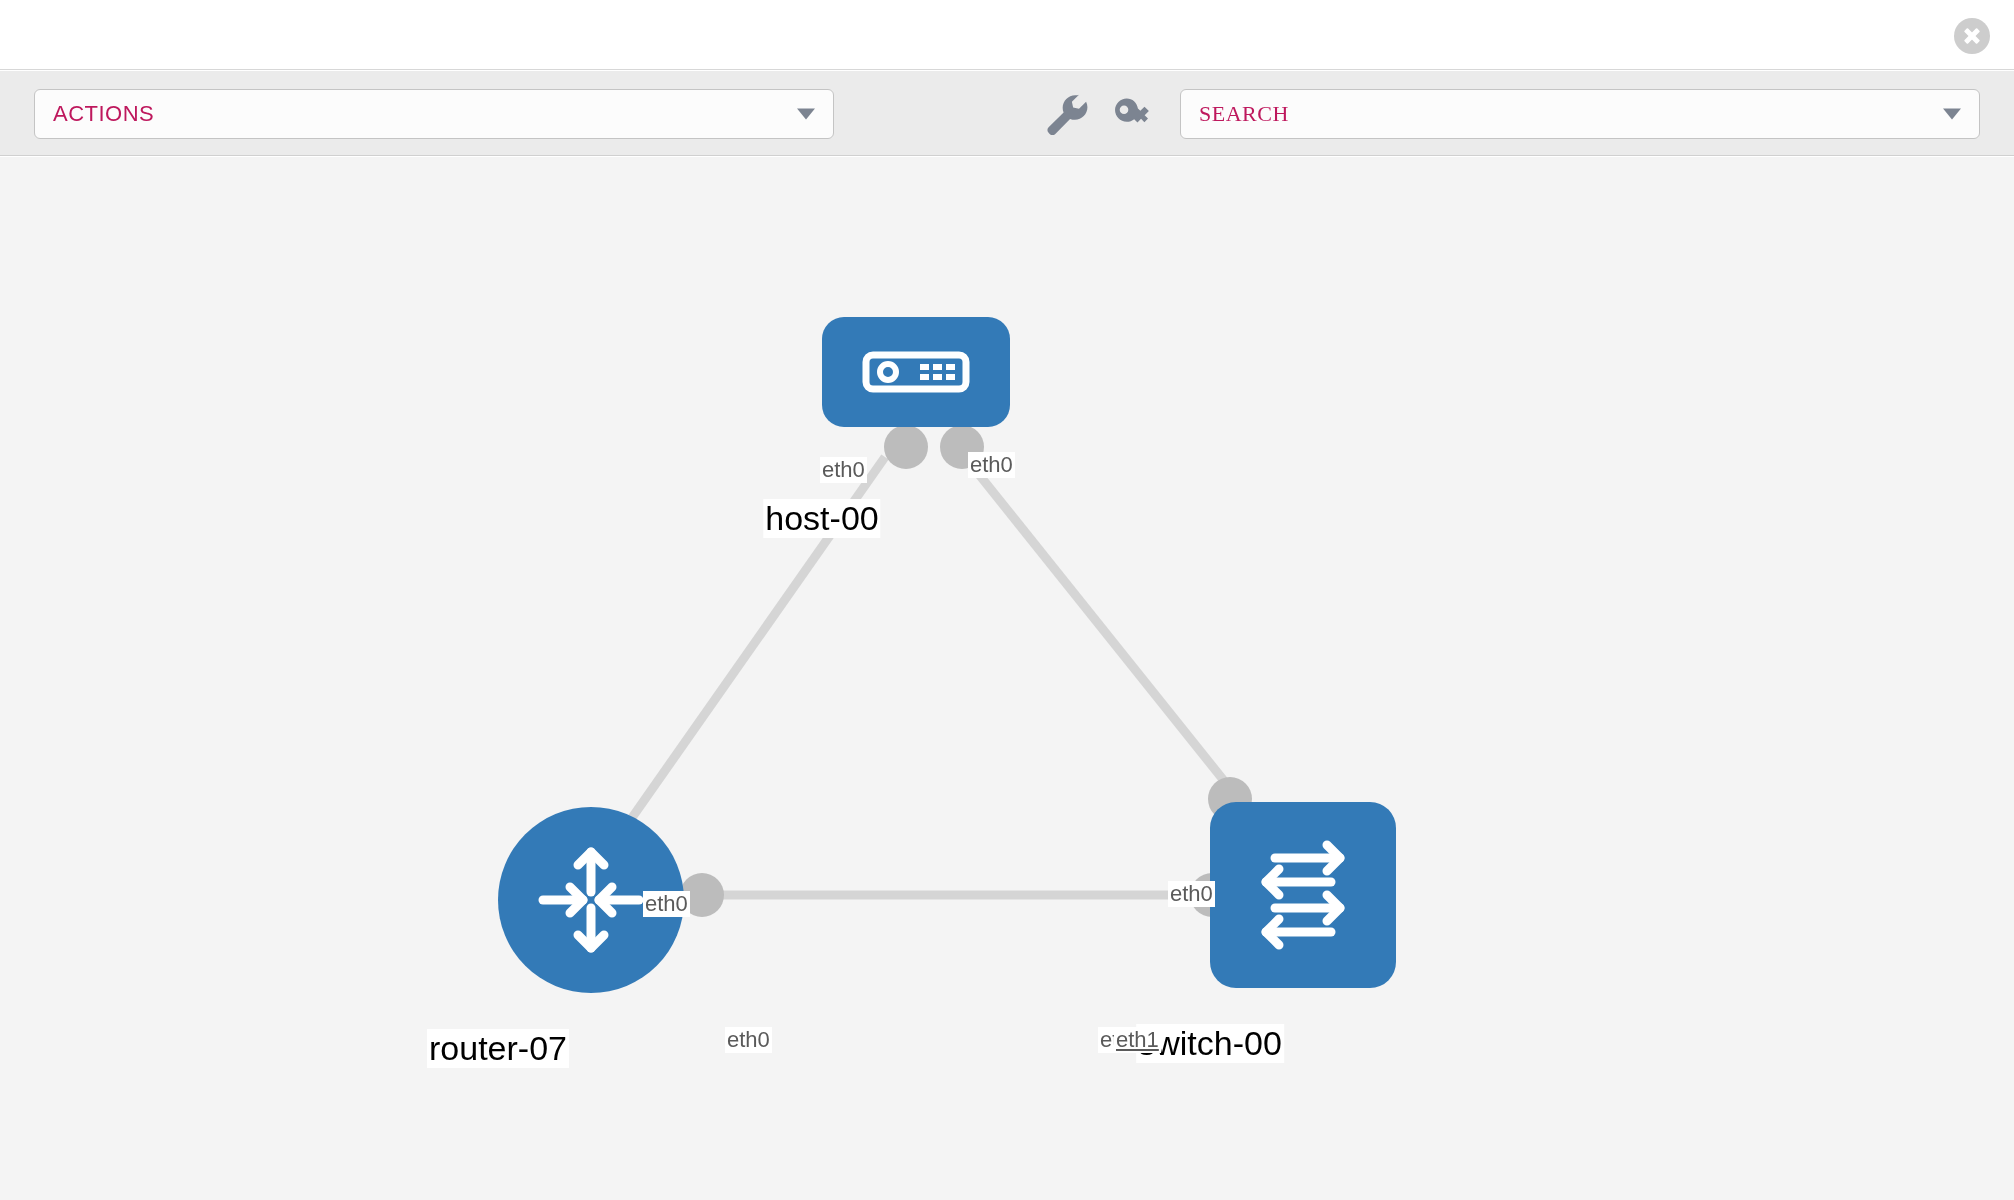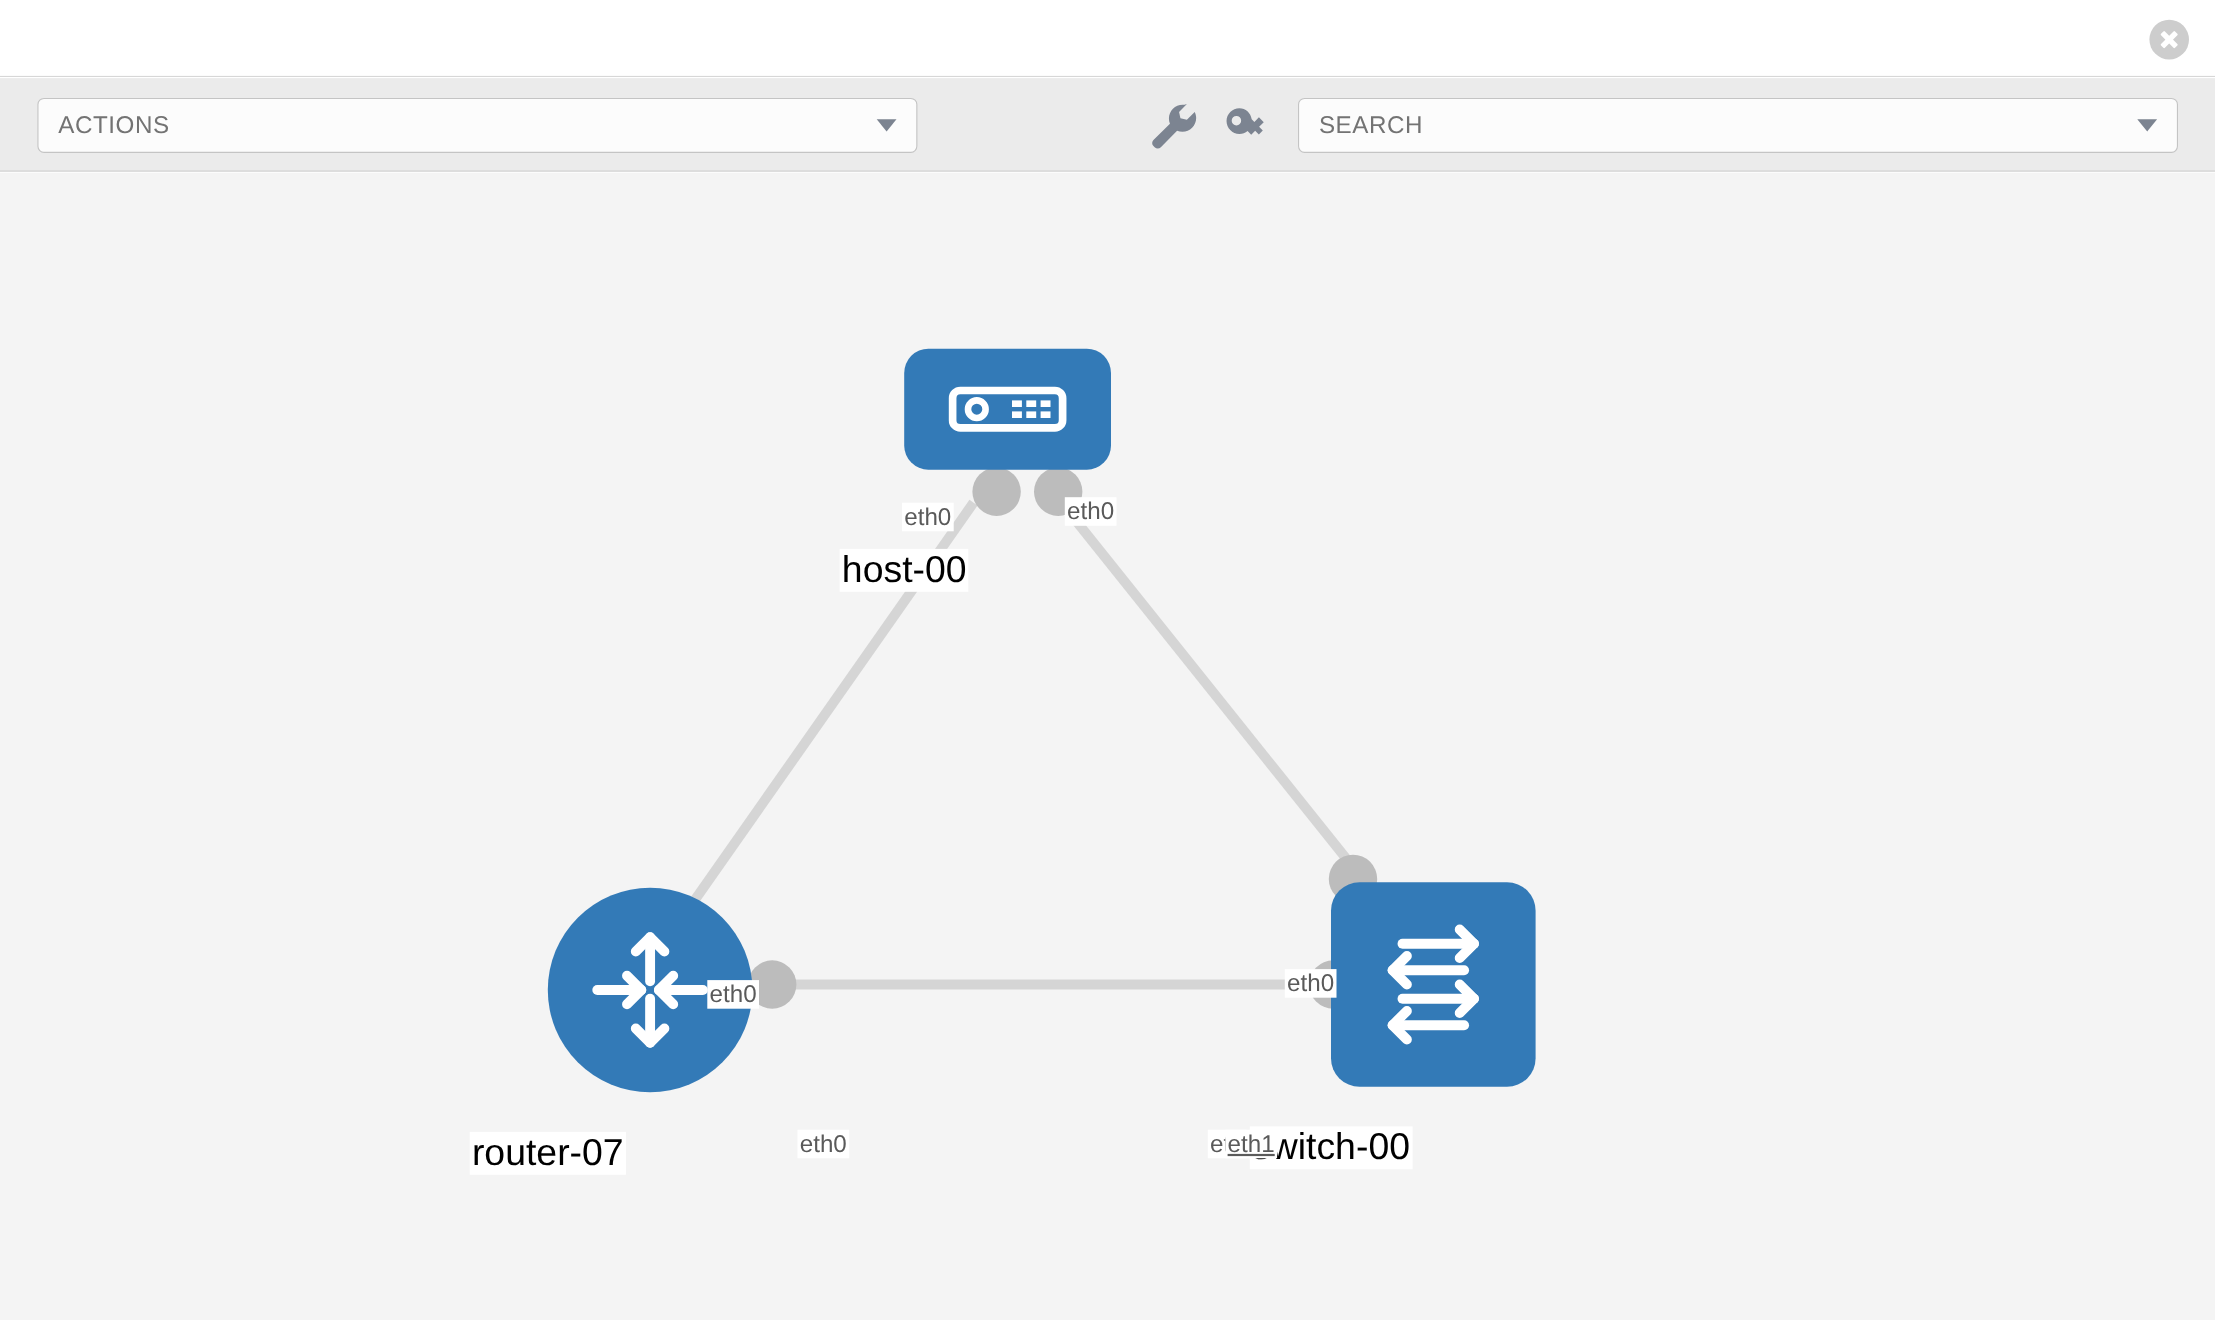--- a/index.html
+++ b/index.html
@@ -48,33 +48,33 @@
   .select-box {
     position: absolute;
     background: #fcfcfc;
     border: 1px solid #c4c4c4;
     border-radius: 6px;
     height: 50px;
   }
   .select-box .val {
     position: absolute; left: 18px; top: 50%;
     transform: translateY(-50%);
-    font-size: 22px; color: #737373;
+    font-size: 22px; color: #be185d;
     letter-spacing: .5px; white-space: nowrap;
   }
   .caret {
     position: absolute; right: 18px; top: 50%;
     transform: translateY(-50%);
     width: 0; height: 0;
     border-left: 9px solid transparent;
     border-right: 9px solid transparent;
     border-top: 11px solid #7c8491;
   }
   #actions-select { left: 34px; top: 18px; width: 800px; }
-  #search-select  { left: 1180px; top: 18px; width: 800px; }
+  #search-select  { left: 1180px; top: 18px; width: 800px; font-family: Liberation Serif, serif; }
 
   .tool-icon {
     position: absolute; top: 18px;
     width: 50px; height: 50px; cursor: pointer;
   }
   #wrench-btn { left: 1040px; }
   #key-btn    { left: 1108px; }
   .tool-icon svg { display: block; width: 50px; height: 50px; }
 
   

